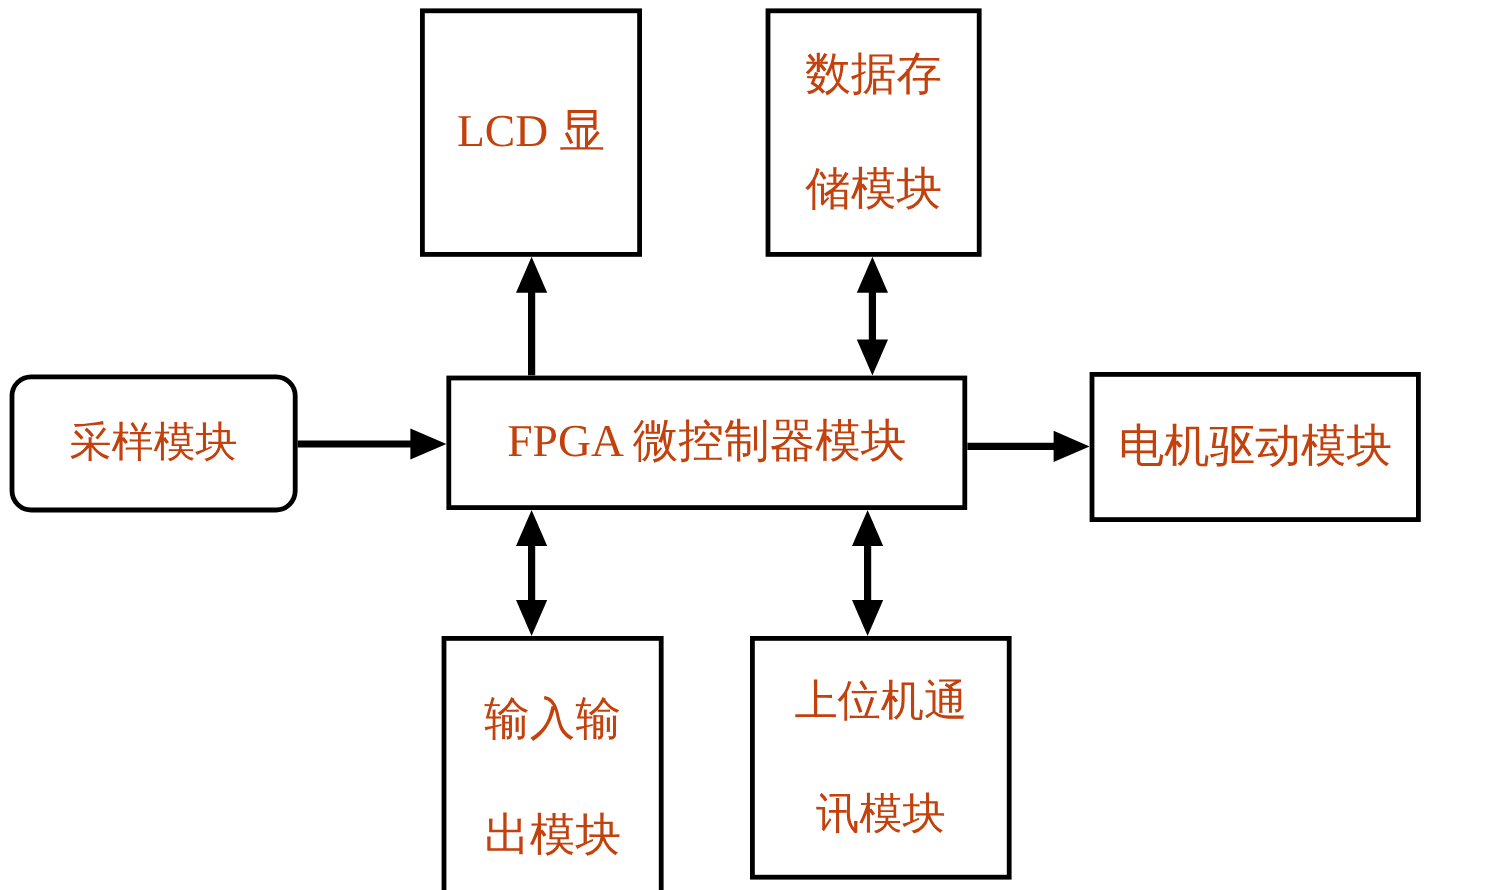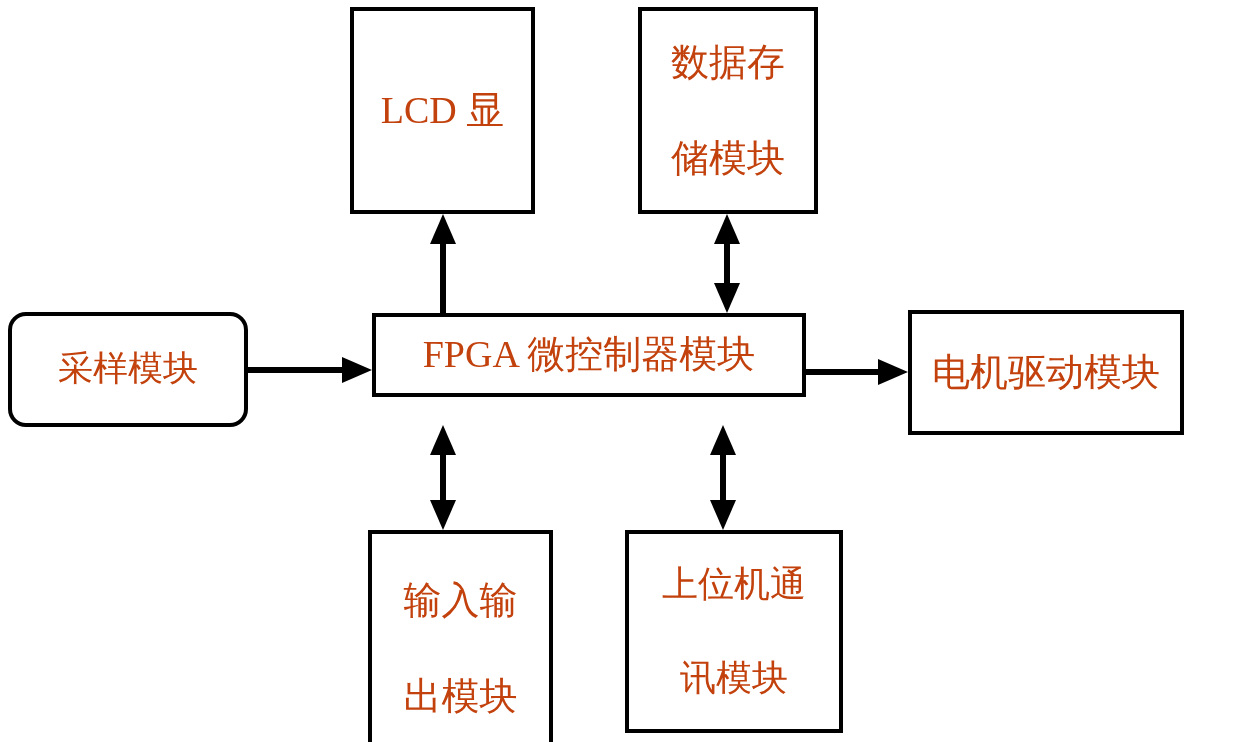--- a/index.html
+++ b/index.html
@@ -84,21 +84,21 @@
       <div class="block stacked" style="left: 350px; top: 7px; width: 185px; height: 207px; font-size: 38px; border-color: rgb(0, 0, 0); background: rgb(255, 255, 255);">
         <span class="block-line">LCD 显</span>
       </div>
       <div class="block stacked" style="left: 638px; top: 7px; width: 180px; height: 207px; font-size: 38px; border-color: rgb(0, 0, 0); background: rgb(255, 255, 255);">
         <span class="block-line">数据存</span>
         <span class="block-line">储模块</span>
       </div>
       <div class="block" style="left: 8px; top: 312px; width: 240px; height: 115px; font-size: 35px; border-color: rgb(0, 0, 0); background: rgb(255, 255, 255); border-radius: 18px;">
         <span class="block-line">采样模块</span>
       </div>
-      <div class="block" style="left: 372px; top: 313px; width: 434px; height: 84px; font-size: 38px; border-color: rgb(0, 0, 0); background: rgb(255, 255, 255);">
+      <div class="block" style="left: 372px; top: 313px; width: 434px; height: 112px; font-size: 38px; border-color: rgb(0, 0, 0); background: rgb(255, 255, 255);">
         <span class="block-line">FPGA 微控制器模块</span>
       </div>
       <div class="block" style="left: 908px; top: 310px; width: 276px; height: 125px; font-size: 38px; border-color: rgb(0, 0, 0); background: rgb(255, 255, 255); justify-content: center;">
         <span class="block-line">电机驱动模块</span>
       </div>
       <div class="block stacked" style="left: 368px; top: 530px; width: 185px; height: 238px; font-size: 38px; border-color: rgb(0, 0, 0); background: rgb(255, 255, 255);">
         <span class="block-line">输入输</span>
         <span class="block-line">出模块</span>
       </div>
       <div class="block stacked" style="left: 625px; top: 530px; width: 218px; height: 203px; font-size: 36px; border-color: rgb(0, 0, 0); background: rgb(255, 255, 255);">

